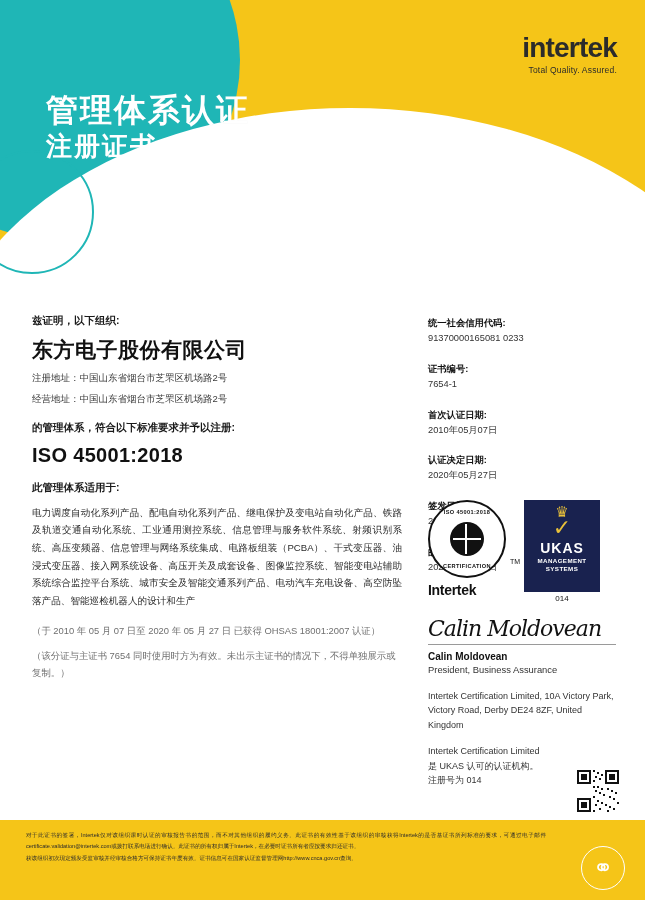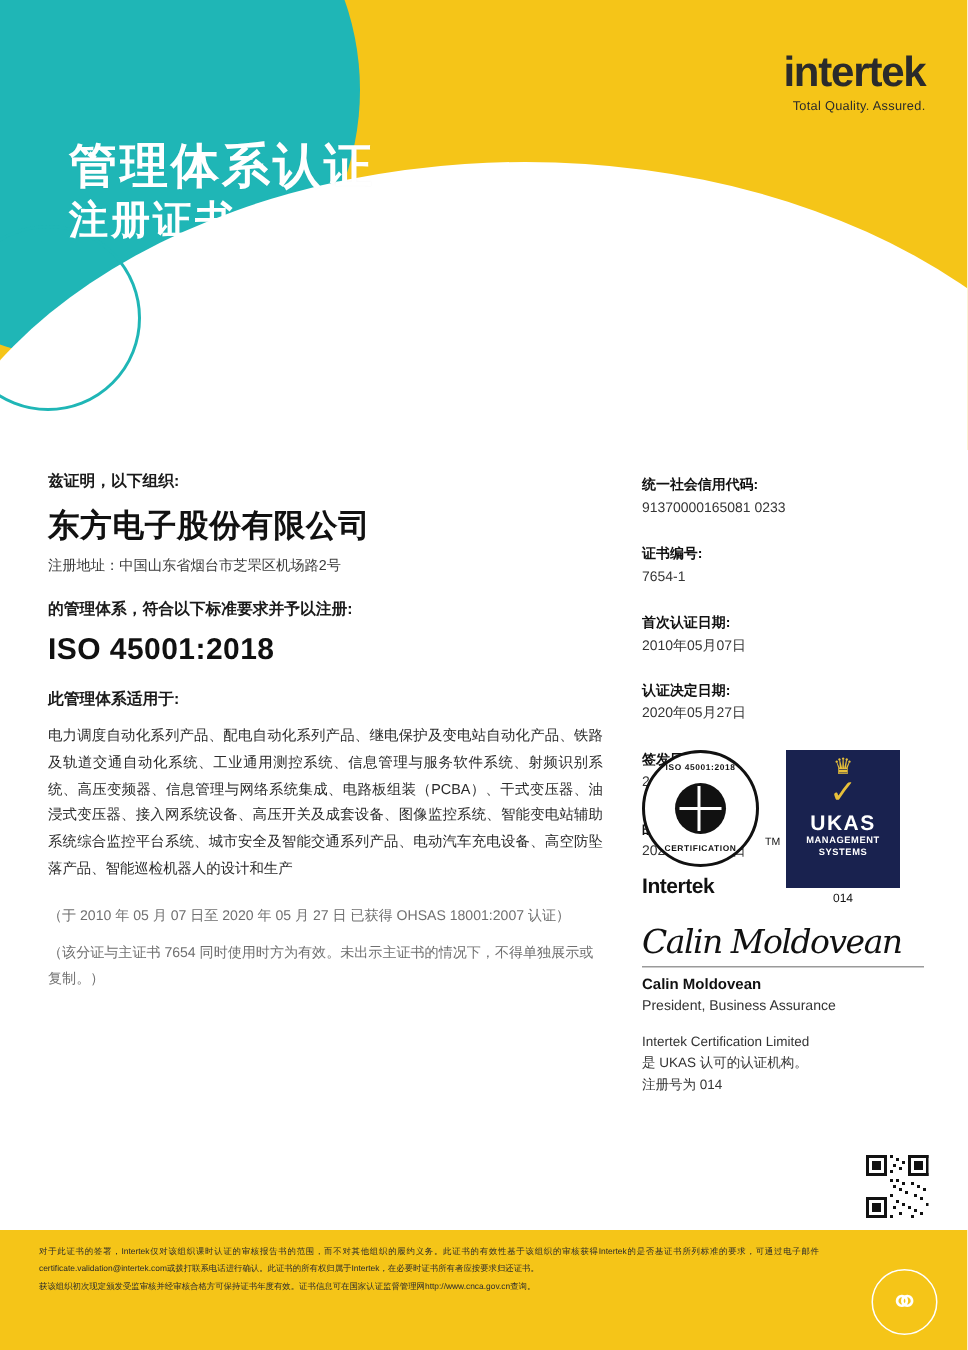--- a/index.html
+++ b/index.html
@@ -396,20 +396,23 @@
   </div>
 
   <div class="body">
 
     <div class="left-col">
       <div class="lbl">兹证明，以下组织:</div>
       <div class="org-name">东方电子股份有限公司</div>
       <div class="addr">
         <span>注册地址：</span><span>中国山东省烟台市芝罘区机场路2号</span>
       </div>
+      <div class="addr">
+        <span>经营地址：</span><span>中国山东省烟台市芝罘区机场路2号</span>
+      </div>
       <div class="lbl">的管理体系，符合以下标准要求并予以注册:</div>
       <div class="std">ISO 45001:2018</div>
       <div class="lbl">此管理体系适用于:</div>
       <div class="scope">电力调度自动化系列产品、配电自动化系列产品、继电保护及变电站自动化产品、铁路及轨道交通自动化系统、工业通用测控系统、信息管理与服务软件系统、射频识别系统、高压变频器、信息管理与网络系统集成、电路板组装（PCBA）、干式变压器、油浸式变压器、接入网系统设备、高压开关及成套设备、图像监控系统、智能变电站辅助系统综合监控平台系统、城市安全及智能交通系列产品、电动汽车充电设备、高空防坠落产品、智能巡检机器人的设计和生产</div>
       <div class="note">（于 2010 年 05 月 07 日至 2020 年 05 月 27 日 已获得 OHSAS 18001:2007 认证）</div>
       <div class="note2">（该分证与主证书 7654 同时使用时方为有效。未出示主证书的情况下，不得单独展示或复制。）</div>
     </div>
 
     <div class="right-col">
       <div class="meta-row">
@@ -454,20 +457,21 @@
         <div class="u2">MANAGEMENT SYSTEMS</div>
       </div>
       <div class="ukas-num">014</div>
     </div>
 
     <div class="sig-wrap">
       <div class="sig-script">Calin Moldovean</div>
       <div class="sig-rule"></div>
       <div class="sig-name">Calin Moldovean</div>
       <div class="sig-role">President, Business Assurance</div>
+      <div class="sig-addr">Intertek Certification Limited, 10A Victory Park, Victory Road, Derby DE24 8ZF, United Kingdom</div>
       <div class="sig-addr2" style="white-space: pre-line;">Intertek Certification Limited
 是 UKAS 认可的认证机构。
 注册号为 014</div>
     </div>
   </div>
 
   <div class="qr">
     <svg width="42" height="42" viewBox="0 0 21 21" shape-rendering="crispEdges">
       <rect width="21" height="21" fill="#fff"></rect>
       <g fill="#111">

